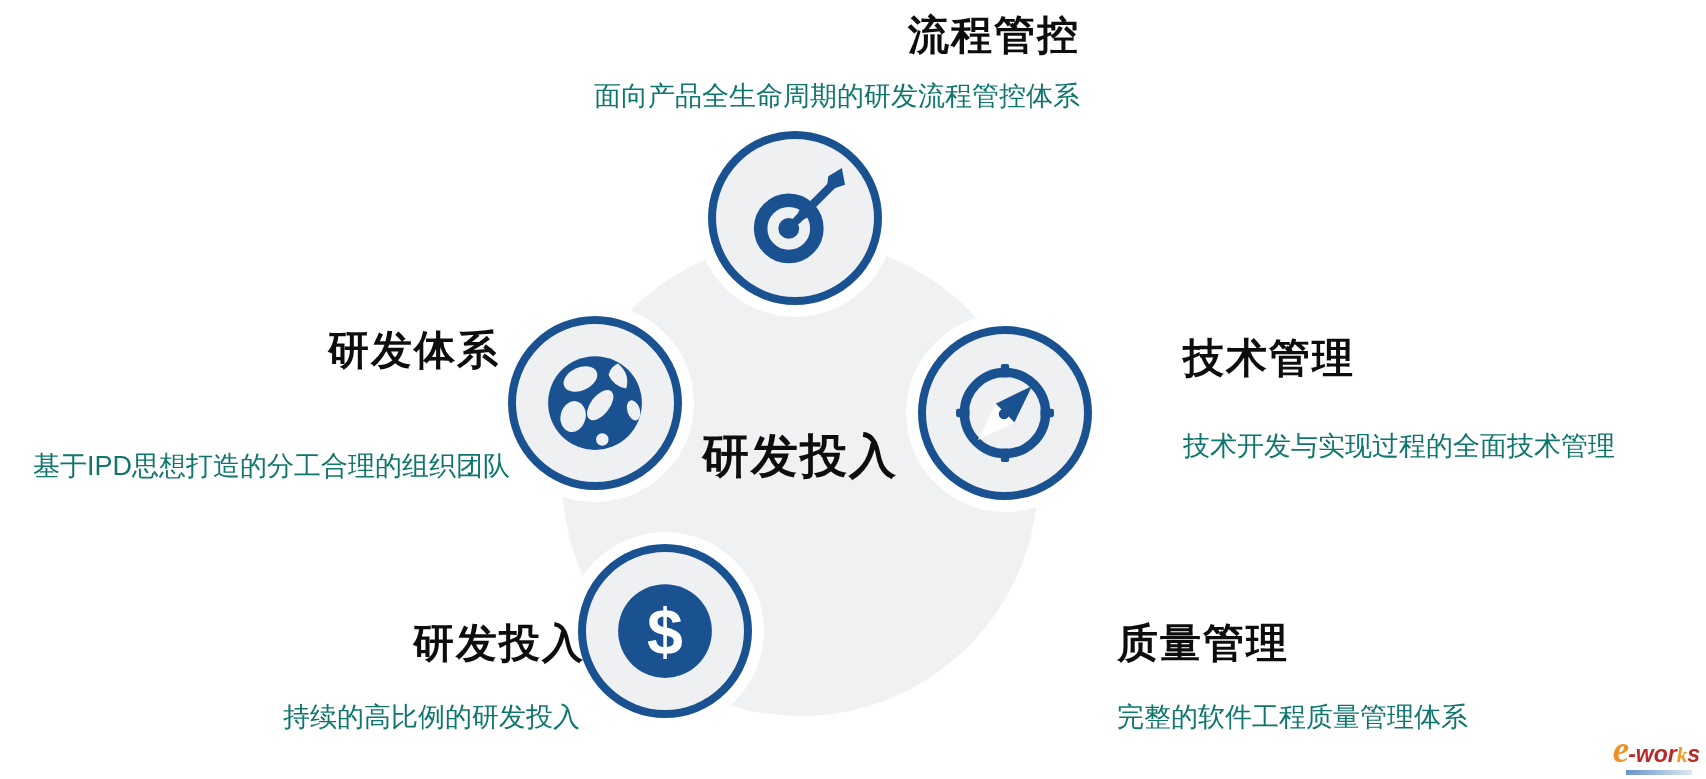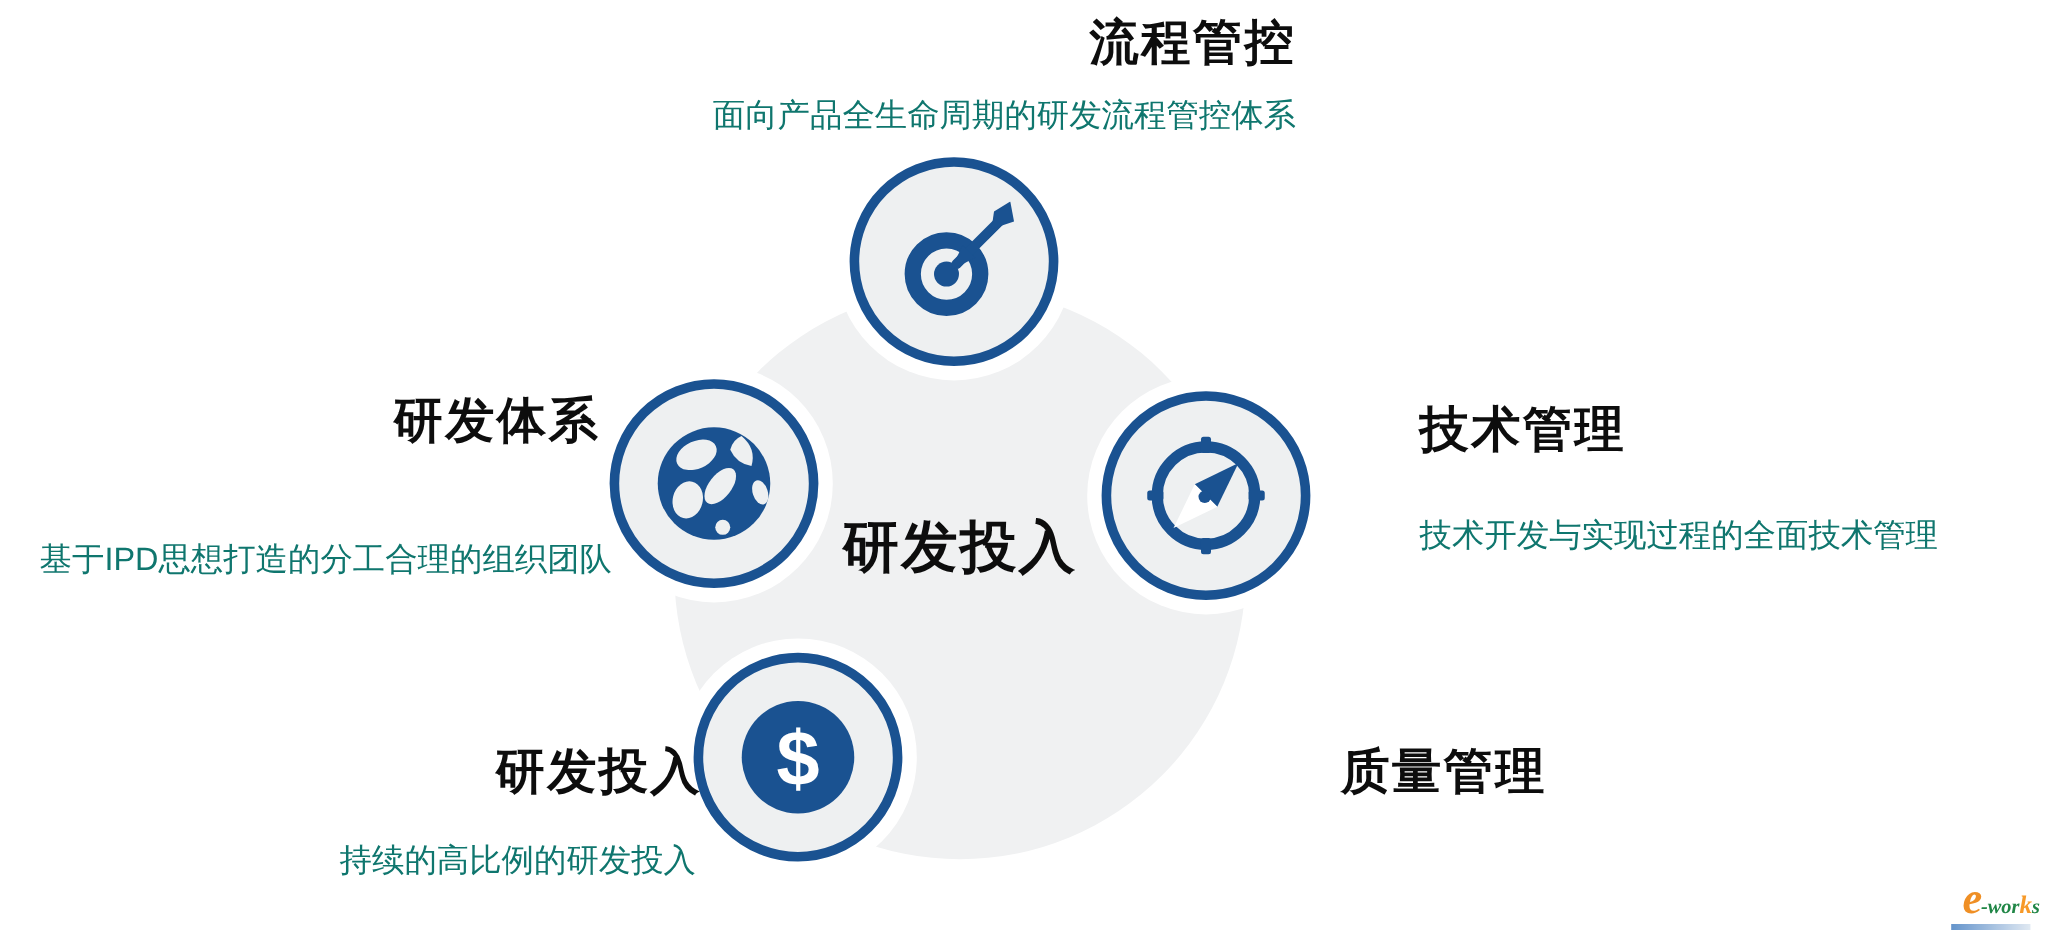--- a/index.html
+++ b/index.html
@@ -77,23 +77,23 @@
   }
   .wm-row{display:flex;align-items:baseline;justify-content:flex-end;}
   .wm-e{
     font-family:"Liberation Serif","DejaVu Serif",serif;
     font-style:italic;font-weight:700;
     font-size:37px;line-height:30px;
     color:#ef8a1a;
     margin-right:-1px;
   }
   .wm-dark{
-    font-family:Liberation Serif, serif;
+    font-family:Liberation Sans, sans-serif;
     font-style:italic;font-weight:700;
-    font-size:17px;color:#15803d;
+    font-size:23px;color:#b91c1c;
   }
   .wm-orange{
     font-family:"Liberation Serif","DejaVu Serif",serif;
     font-style:italic;font-weight:700;
     font-size:21px;color:#f7941d;
   }
   .wm-bar{
     position:absolute;
     left:26px;bottom:0px;
     width:66px;height:5px;
@@ -152,20 +152,21 @@
   <div class="node" id="node-invest">
     <svg width="100" height="100" viewBox="0 0 96 96">
       <circle cx="48" cy="48" r="45" fill="#1a5291"></circle>
       <text x="48" y="70" text-anchor="middle" font-family="Liberation Sans, DejaVu Sans, sans-serif" font-size="62" font-weight="bold" fill="#ffffff">$</text>
     </svg>
   </div>
   <div class="node-title ta-r" id="title-invest">研发投入</div>
   <div class="node-desc ta-r" id="desc-invest">持续的高比例的研发投入</div>
 
   <div class="node-title" id="title-quality">质量管理</div>
+  <div class="node-desc" id="desc-quality">完整的软件工程质量管理体系</div>
 
   <div class="watermark">
     <div class="wm-row">
       <span class="wm-e">e</span>
         <span class="wm-dark">-wor</span>
         <span class="wm-orange">k</span>
         <span class="wm-dark">s</span>
     </div>
     <div class="wm-bar"></div>
   </div>

